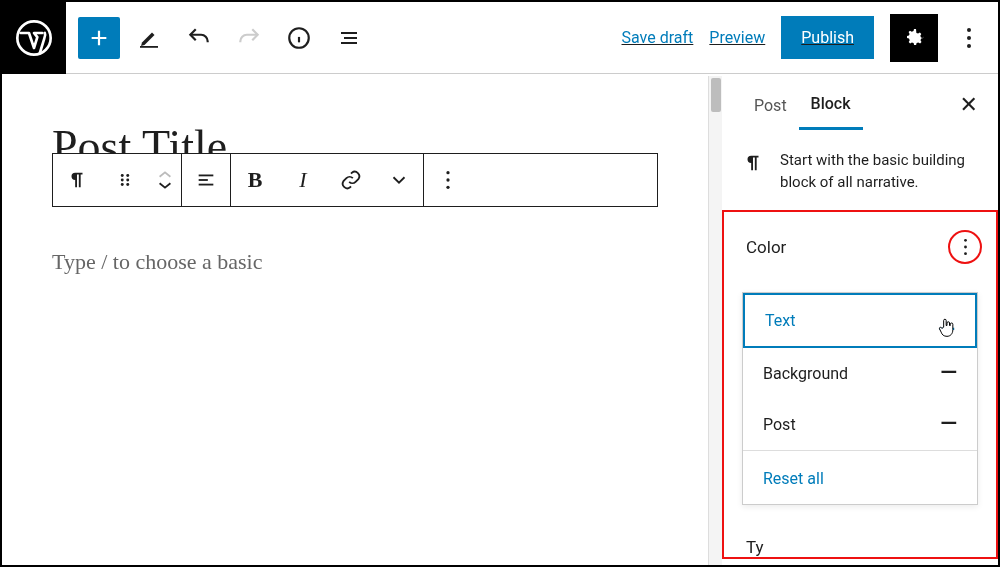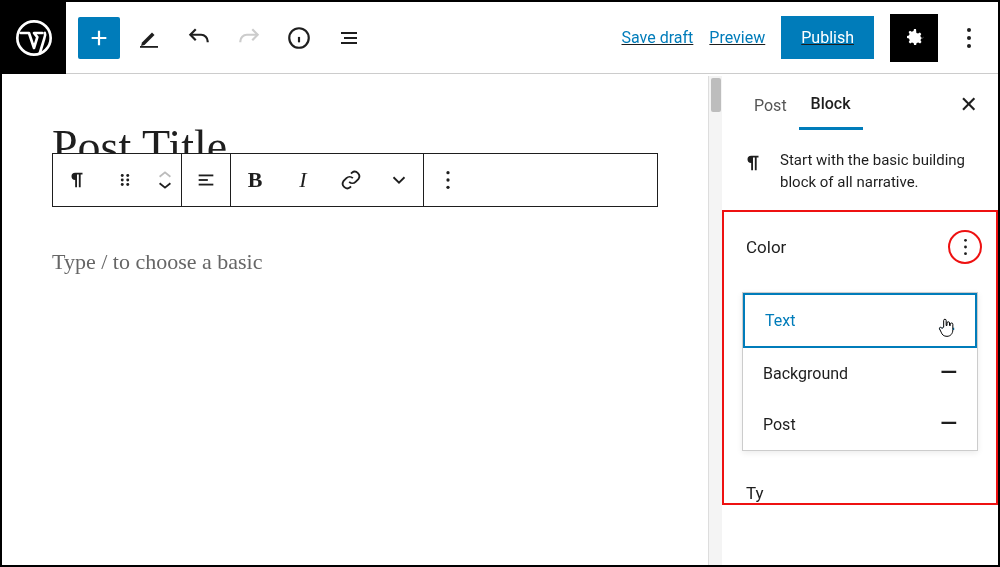--- a/index.html
+++ b/index.html
@@ -242,18 +242,19 @@
             </svg>
         </div>
         <div class="menu-item">
           <span>Background</span>
           <span class="minus">—</span>
         </div>
         <div class="menu-item">
           <span>Post</span>
           <span class="minus">—</span>
         </div>
+        <div class="reset-row">Reset all</div>
       </div>
 
       <div class="ty">Ty</div>
     </div>
   </div>
 </div>
 
 </body></html>

